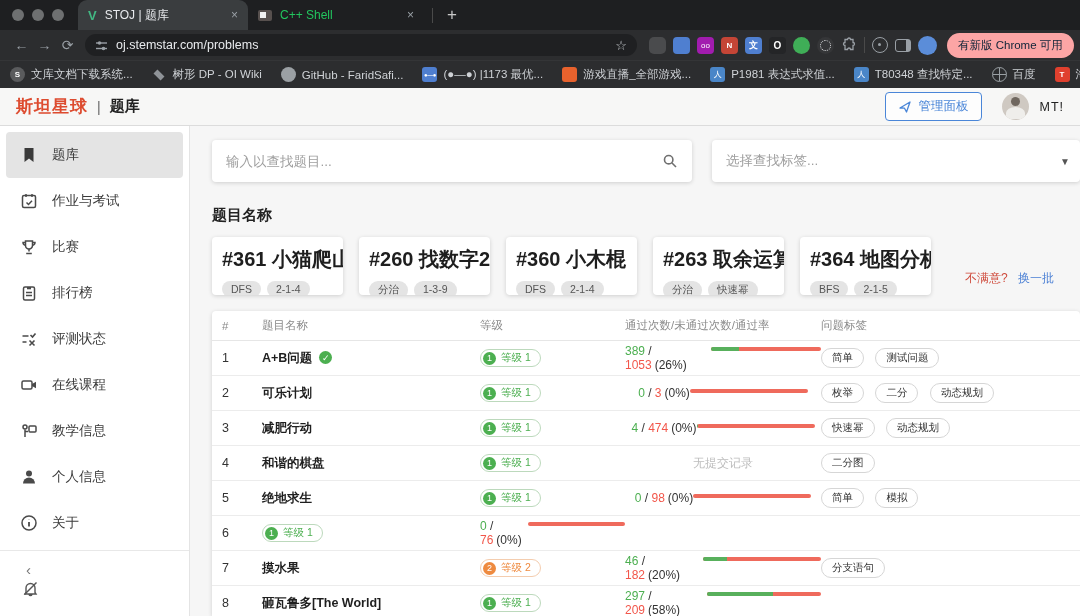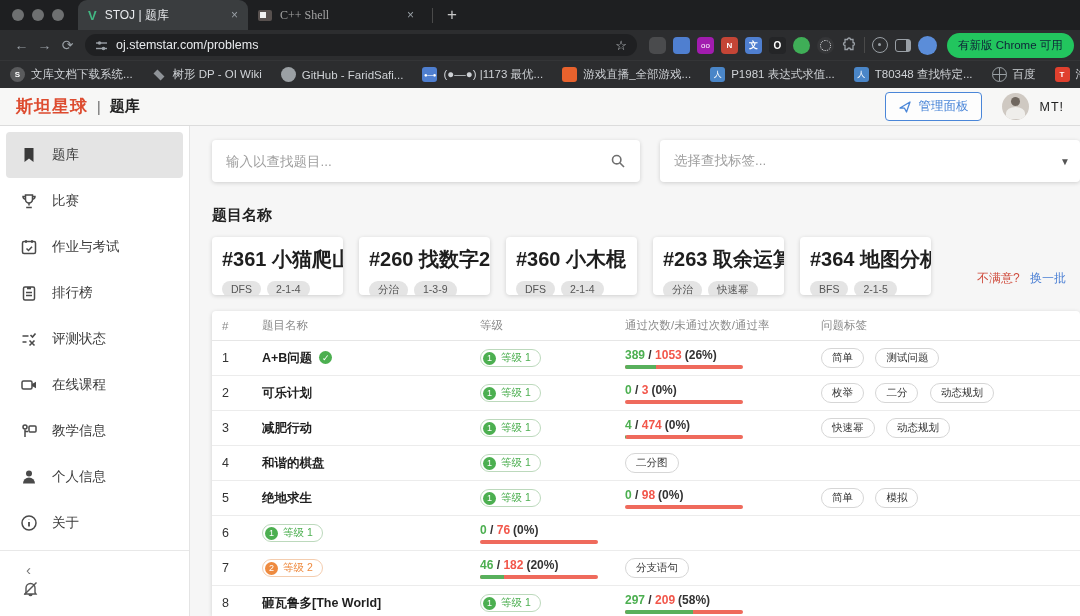--- a/index.html
+++ b/index.html
@@ -7,21 +7,21 @@
   body { font-family:"Liberation Sans", sans-serif; background:#f6f6f6; }
 
   
   .tabstrip { height:30px; background:#1e1f21; display:flex; align-items:center; }
   .traffic { display:flex; gap:8px; padding:0 14px 0 12px; }
   .dot { width:12px; height:12px; border-radius:50%; background:#6e7071; }
   .tab { height:30px; display:flex; align-items:center; padding:0 10px; }
   .tab.active { background:#3a3d3f; border-radius:9px 9px 0 0; width:170px; }
   .tab.inactive { width:176px; color:#9aa0a6; }
   .tab-title { flex:1; font-size:12px; color:#e8eaed; white-space:nowrap; overflow:hidden; margin-left:8px; }
-  .tab.inactive .tab-title { color:#a3a3a3;font-family:Liberation Serif, serif; }
+  .tab.inactive .tab-title { color:#22c55e; }
   .tab-close { color:#9aa0a6; font-size:12px; margin-left:8px; }
   .fav-v { color:#42b883; font-weight:bold; font-size:13px; }
   .fav-shell { width:14px; height:11px; background:#57504e; border-radius:2px; position:relative; flex:none; }
   .fav-shell::before { content:""; position:absolute; left:2px; top:2.5px; width:6px; height:6px; background:#f1f1f1; }
   .tab-sep { width:1px; height:15px; background:#4a4a4a; margin-left:8px; }
   .newtab { color:#c8c8c8; font-size:17px; margin-left:14px; }
 
   .toolbar { height:30px; background:#2c2d2f; display:flex; align-items:center; padding:0 10px; }
   .nav-btn { color:#9aa0a6; font-size:14px; width:23px; text-align:center; flex:none; }
   .omnibox { width:552px; height:22px; background:#1f2022; border-radius:11px; display:flex; align-items:center; padding:0 10px; margin-left:6px; flex:none; }
@@ -36,21 +36,21 @@
   .ext.e-tr { background:#4f7fd0; font-size:9px; }
   .ext.e-o { background:#242527; font-size:10px; }
   .ext.e-green { background:#3fae57; border-radius:50%; }
   .ext.e-sphere { background:#353638; border-radius:50%; position:relative; }
   .ext.e-sphere::before { content:""; width:9px; height:9px; border-radius:50%; border:1.5px dotted #dfe1e3; }
   .icon-compass { width:16px; height:16px; border:1.5px solid #9aa0a6; border-radius:50%; position:relative; flex:none; }
   .icon-compass::before { content:""; position:absolute; left:5px; top:5px; width:3px; height:3px; background:#9aa0a6; border-radius:50%; }
   .icon-panel { width:16px; height:13px; border:1.5px solid #9aa0a6; border-radius:3px; position:relative; flex:none; }
   .icon-panel::before { content:""; position:absolute; right:0; top:0; width:4px; height:100%; background:#9aa0a6; }
   .tb-avatar { width:19px; height:19px; border-radius:50%; background:#5b8dd9; flex:none; }
-  .update-pill { background:#22c55e; color:#0e2337; font-size:11.5px; padding:5px 11px; border-radius:13px; margin-left:10px; white-space:nowrap; flex:none; }
+  .update-pill { background:#fca5a5; color:#0e2337; font-size:11.5px; padding:5px 11px; border-radius:13px; margin-left:10px; white-space:nowrap; flex:none; }
 
   .bmbar { height:28px; background:#2c2d2f; display:flex; align-items:center; padding:0 10px; border-top:1px solid rgba(255,255,255,0.04); }
   .bm { display:flex; align-items:center; gap:6px; margin-right:19px; font-size:11.5px; color:#cfd2d6; white-space:nowrap; flex:none; }
   .fav { width:15px; height:15px; border-radius:3px; display:flex; align-items:center; justify-content:center; font-size:8px; font-weight:bold; flex:none; }
   .f-scircle { background:#5a5b5d; color:#fff; border-radius:50%; }
   .f-cap { background:transparent; position:relative; }
   .f-cap::before { content:""; position:absolute; left:2px; top:3px; width:10px; height:10px; background:#8f9398; transform:rotate(45deg) scaleY(0.55); }
   .f-github { background:#9ba0a4; border-radius:50%; }
   .f-blue { background:#4f7fd0; color:#fff; font-size:6px; letter-spacing:-0.5px; }
   .f-orange { background:#e8622d; }
@@ -78,49 +78,49 @@
   .side-item { height:46px; display:flex; align-items:center; padding-left:20px; gap:14px; font-size:13.5px; color:#3a3a3a; }
   .side-item.active { background:#e4e4e4; margin:0 6px; border-radius:4px; padding-left:14px; }
   .side-item svg { flex:none; }
   .side-divider { border-top:1px solid #e8e8e8; margin-top:4px; }
   .collapse { color:#777; font-size:15px; padding:10px 0 2px 26px; }
   .bell-off { padding-left:22px; }
 
   .content { flex:1; padding:14px 0 0 22px; overflow:hidden; display:flex; flex-direction:column; }
   .filter-row { display:flex; gap:20px; flex:none; }
   .card-base { background:#fff; border-radius:4px; box-shadow:0 1px 4px rgba(0,0,0,0.16); }
-  .search-card { width:428px; height:42px; display:flex; align-items:center; padding:0 14px; }
+  .search-card { width:480px; height:42px; display:flex; align-items:center; padding:0 14px; }
   .search-card input { flex:1; border:none; outline:none; font-size:13.5px; font-family:inherit; color:#333; background:transparent; }
   .search-card input::placeholder { color:#9e9e9e; }
   .select-card { flex:1; height:42px; display:flex; align-items:center; justify-content:space-between; padding:0 10px 0 14px; }
   .placeholder-text { color:#9e9e9e; font-size:13.5px; }
   .caret { color:#555; font-size:10px; }
 
   .rec-title { font-size:15px; font-weight:bold; color:#222; margin:24px 0 12px; flex:none; }
   .cards-row { display:flex; align-items:flex-end; flex:none; }
   .pcard { width:131px; height:58px; margin-right:16px; padding:9px 10px 8px; overflow:hidden; flex:none; }
   .pcard-title { font-size:20px; font-weight:bold; color:#1e1e1e; white-space:nowrap; }
   .pcard-chips { display:flex; gap:6px; margin-top:8px; }
   .chip { background:#e4e4e4; color:#555; font-size:10.5px; padding:2px 9px; border-radius:10px; white-space:nowrap; flex:none; }
-  .refresh-hint { margin-left:30px; margin-bottom:8px; font-size:12px; white-space:nowrap; }
+  .refresh-hint { margin-left:18px; margin-bottom:8px; font-size:12px; white-space:nowrap; }
   .rq { color:#cf4a3b; }
   .ra { color:#4a7fd4; margin-left:7px; }
 
   .table-card { margin-top:16px; border-radius:4px 4px 0 0; flex:1; overflow:hidden; }
   .thead, .trow { display:grid; grid-template-columns:40px 218px 145px 196px 1fr; align-items:center; padding-left:10px; }
   .thead { height:30px; color:#8a8a8a; font-size:11.5px; border-bottom:1px solid #e6e6e6; }
   .trow { height:35px; border-bottom:1px solid #ececec; font-size:12.5px; color:#1f1f1f; }
   .c-num { color:#333; }
   .pname { font-weight:bold; }
   .solved-ico { display:inline-flex; width:13px; height:13px; border-radius:50%; background:#4caf50; color:#fff; font-size:9px; align-items:center; justify-content:center; margin-left:7px; vertical-align:1px; }
   .lv { display:inline-flex; align-items:center; gap:5px; border:1px solid #bcd9bc; border-radius:10px; padding:1px 9px 1px 2px; font-size:10.5px; color:#4caf50; }
   .lv .n { width:13px; height:13px; border-radius:50%; background:#4caf50; color:#fff; font-size:9px; display:flex; align-items:center; justify-content:center; }
   .lv.l2 { border-color:#f4cdaf; color:#ee8a3f; }
   .lv.l2 .n { background:#ee8a3f; }
-  .c-stats { display:flex; flex-direction:column; justify-content:center;font-weight:bold; }
+  .c-stats { display:flex; flex-direction:row; justify-content:center; }
   .stat-line { font-size:12px; color:#333; }
   .sp { color:#4caf50; }
   .sf { color:#f2564a; }
   .spct { margin-left:3px; color:#333; }
   .bar { width:118px; height:4px; border-radius:2px; background:#ef6a5c; margin-top:3px; overflow:hidden; display:flex; }
   .bar .g { height:100%; background:#58b05c; flex:none; }
   .nosub { color:#bdbdbd; font-size:12px; }
   .tagpill { display:inline-block; border:1px solid #d6d6d6; border-radius:11px; padding:2px 10px; font-size:10.5px; color:#333; margin-right:8px; background:#fff; white-space:nowrap; }
 </style>
 </head>
@@ -240,32 +240,32 @@
 <div class="app-body">
   <div class="sidebar">
     <div class="side-item active">
       <svg width="18" height="18" viewBox="0 0 18 18">
           <path d="M4.5 2h9v14l-4.5-3.6L4.5 16z" fill="#3a3a3a"></path>
         </svg>
       <span>题库</span>
     </div>
     <div class="side-item">
       <svg width="18" height="18" viewBox="0 0 18 18" fill="none" stroke="#4a4a4a" stroke-width="1.5">
+          <rect x="2.5" y="3.5" width="13" height="12" rx="1.5"></rect>
+          <path d="M6 2v3M12 2v3M6.5 10.5l2 2 3.5-3.8"></path>
+        </svg>
+      <span>作业与考试</span>
+    </div>
+    <div class="side-item">
+      <svg width="18" height="18" viewBox="0 0 18 18" fill="none" stroke="#4a4a4a" stroke-width="1.5">
           <path d="M5.5 3h7v4.5a3.5 3.5 0 0 1-7 0z"></path>
           <path d="M5.5 4.5H3a2.5 2.5 0 0 0 2.8 2.6M12.5 4.5H15a2.5 2.5 0 0 1-2.8 2.6"></path>
           <path d="M9 11v2.5M6.2 15.5h5.6"></path>
         </svg>
       <span>比赛</span>
-    </div>
-    <div class="side-item">
-      <svg width="18" height="18" viewBox="0 0 18 18" fill="none" stroke="#4a4a4a" stroke-width="1.5">
-          <rect x="2.5" y="3.5" width="13" height="12" rx="1.5"></rect>
-          <path d="M6 2v3M12 2v3M6.5 10.5l2 2 3.5-3.8"></path>
-        </svg>
-      <span>作业与考试</span>
     </div>
     <div class="side-item">
       <svg width="18" height="18" viewBox="0 0 18 18" fill="none" stroke="#4a4a4a" stroke-width="1.5">
           <rect x="3.5" y="3" width="11" height="13" rx="1.5"></rect>
           <path d="M7 3h4v2.3H7z" fill="#4a4a4a" stroke="none"></path>
           <path d="M6 8.5h6M6 11.5h6"></path>
         </svg>
       <span>排行榜</span>
     </div>
     <div class="side-item">
@@ -440,20 +440,23 @@
         </div>
       </div>
 
       <div class="trow">
         <div class="c-num">4</div>
         <div><span class="pname">和谐的棋盘</span></div>
         <div><span class="lv">
               <span class="n">1</span>
               <span>等级 1</span>
             </span></div>
+        <div class="c-stats">
+          <span class="nosub">无提交记录</span>
+        </div>
         <div>
           <span class="tagpill">二分图</span>
         </div>
       </div>
 
       <div class="trow">
         <div class="c-num">5</div>
         <div><span class="pname">绝地求生</span></div>
         <div><span class="lv">
               <span class="n">1</span>
@@ -480,20 +483,21 @@
         <div class="c-stats">
           <div class="stat-line"><span class="sp">0</span><span> / </span><span class="sf">76</span><span class="spct">(0%)</span></div>
           <div class="bar">
               <span class="g" style="width: 0%;"></span>
             </div>
         </div>
       </div>
 
       <div class="trow">
         <div class="c-num">7</div>
+        <div><span class="pname">摸水果</span></div>
         <div><span class="lv l2">
               <span class="n">2</span>
               <span>等级 2</span>
             </span></div>
         <div class="c-stats">
           <div class="stat-line"><span class="sp">46</span><span> / </span><span class="sf">182</span><span class="spct">(20%)</span></div>
           <div class="bar">
               <span class="g" style="width: 20%;"></span>
             </div>
         </div>

